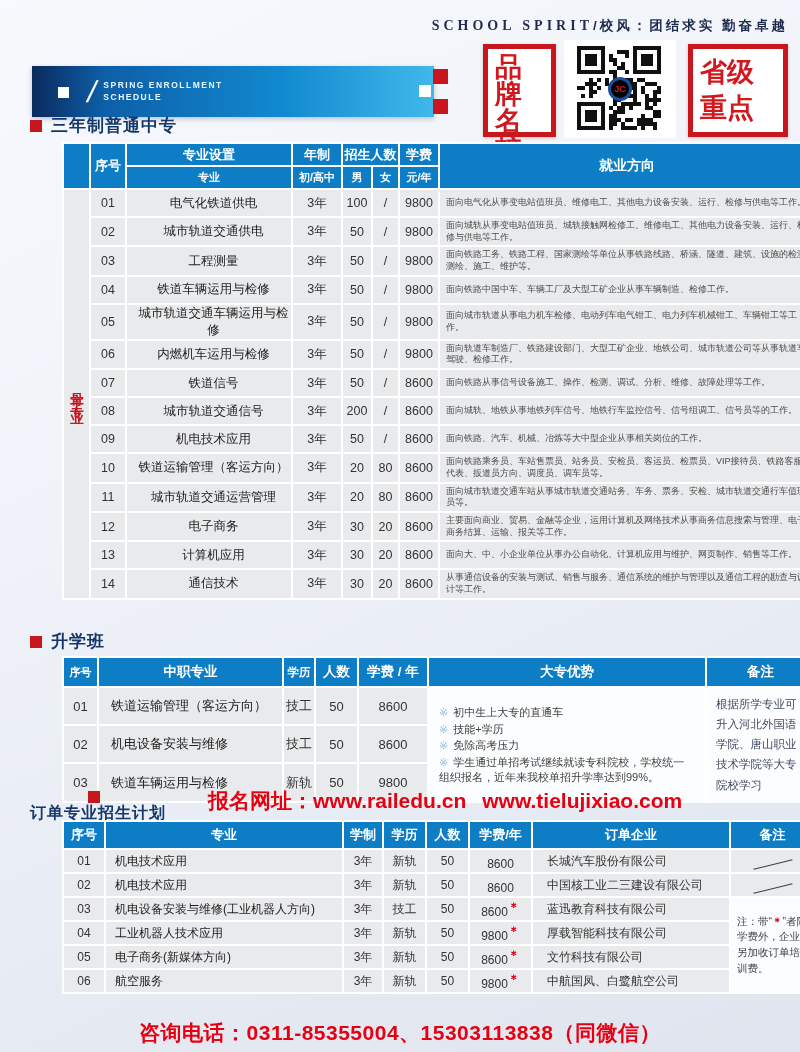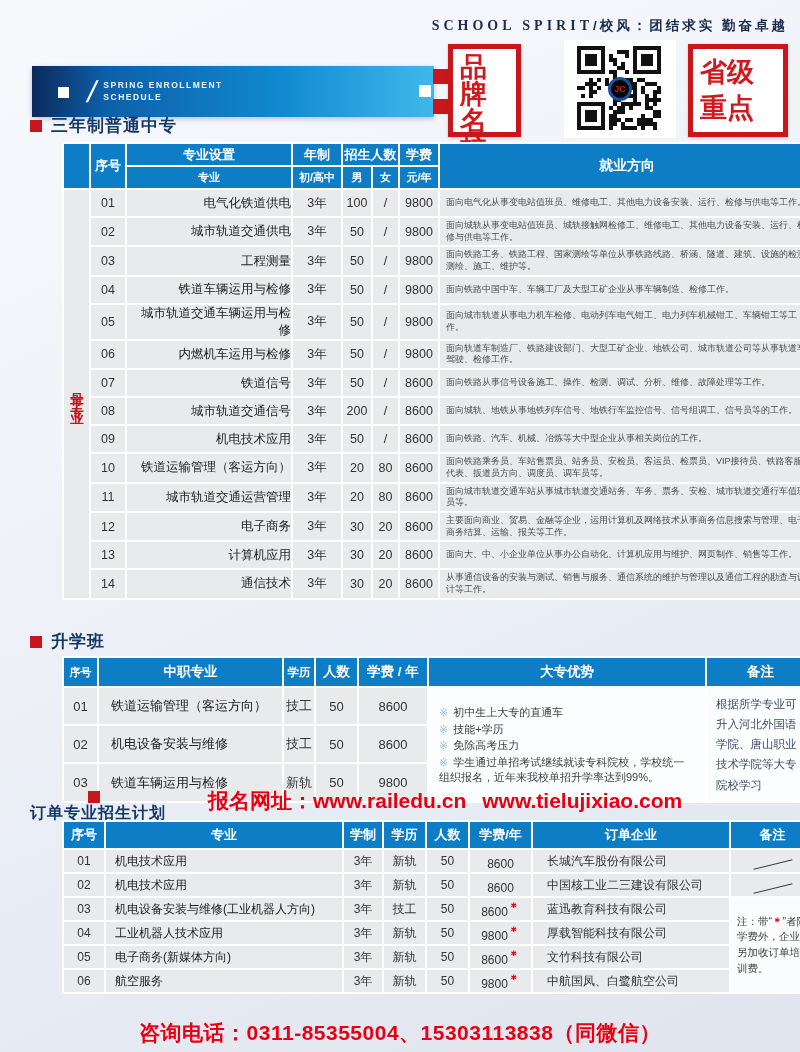--- a/index.html
+++ b/index.html
@@ -22,21 +22,21 @@
   .banner .slash{ color:#fff; font-size:30px; font-weight:200; margin:0 7px 0 10px; transform:skewX(-12deg); }
   .banner .sub{ color:#eaf6ff; font-size:8.5px; letter-spacing:1.5px; line-height:1.35; font-weight:bold; }
   .deco-sq{ position:absolute; }
   .sq-red{ background:#c8161e; }
   .sq-white{ background:#ffffff; }
 
   
   .stamp{ position:absolute; top:44px; height:93px; border:5px solid #c8161d; background:rgba(255,255,255,.95);
           display:flex; flex-direction:column; justify-content:space-around; padding:5px 7px; box-shadow:0 1px 3px rgba(120,30,30,.25); }
   .stamp .row{ display:flex; justify-content:space-between; color:#d0191f; font-weight:900; font-size:27px; line-height:1; }
-  .stamp-left{ left:448px; width:73px; }
+  .stamp-left{ left:483px; width:73px; }
   .stamp-right{ left:688px; width:100px; }
   .qr-box{ position:absolute; left:564px; top:40px; width:112px; height:98px; background:#fff;
            display:flex; align-items:center; justify-content:center; }
   .qr-inner{ position:relative; width:86px; height:86px; }
   .qr-logo{ position:absolute; left:31px; top:31px; width:24px; height:24px; border-radius:50%;
             background:#000000; border:3px solid #1a4fa0; display:flex; align-items:center; justify-content:center;
             color:#d0191f; font-size:9px; font-weight:bold; }
 
   
   .sec{ position:absolute; display:flex; align-items:center; }
@@ -46,21 +46,21 @@
   
   table{ border-collapse:collapse; table-layout:fixed; position:absolute; left:25px; width:752px;margin-left:37px; }
   th{ background:#0d7ec6; color:#fff; font-weight:bold; border:2px solid #fff; text-align:center; }
   td{ background:#e9eaec; color:#333; border:2px solid #fff; text-align:center; vertical-align:middle; }
 
   
   .t1{ top:142px; }
   .t1 th{ font-size:13px; height:23px; }
   .t1 .sub th{ font-size:11px; }
   .t1 td{ height:28px; font-size:12.5px; }
-  .t1 .cl{ text-align:right; padding-left:9px; color:#222; }
+  .t1 .cl{ text-align:center; padding-left:9px; color:#222; }
   .t1 .jobs{ text-align:left; font-size:9px; color:#4c4c4c; line-height:1.3; padding:2px 6px; }
   .t1 .side{ color:#c8161e; font-weight:bold; font-size:13.5px; writing-mode:vertical-lr; text-orientation:upright;
              letter-spacing:6px; padding:4px 0; }
 
   
   .t2{ top:656px; }
   .t2 th{ font-size:13.5px; height:30px; }
   .t2 td{ height:36px; font-size:13px; }
   .t2 .cl{ text-align:left; padding-left:12px; color:#222; }
   .t2 .adv{ background:#fcfdfe; text-align:left; padding:5px 10px; }

